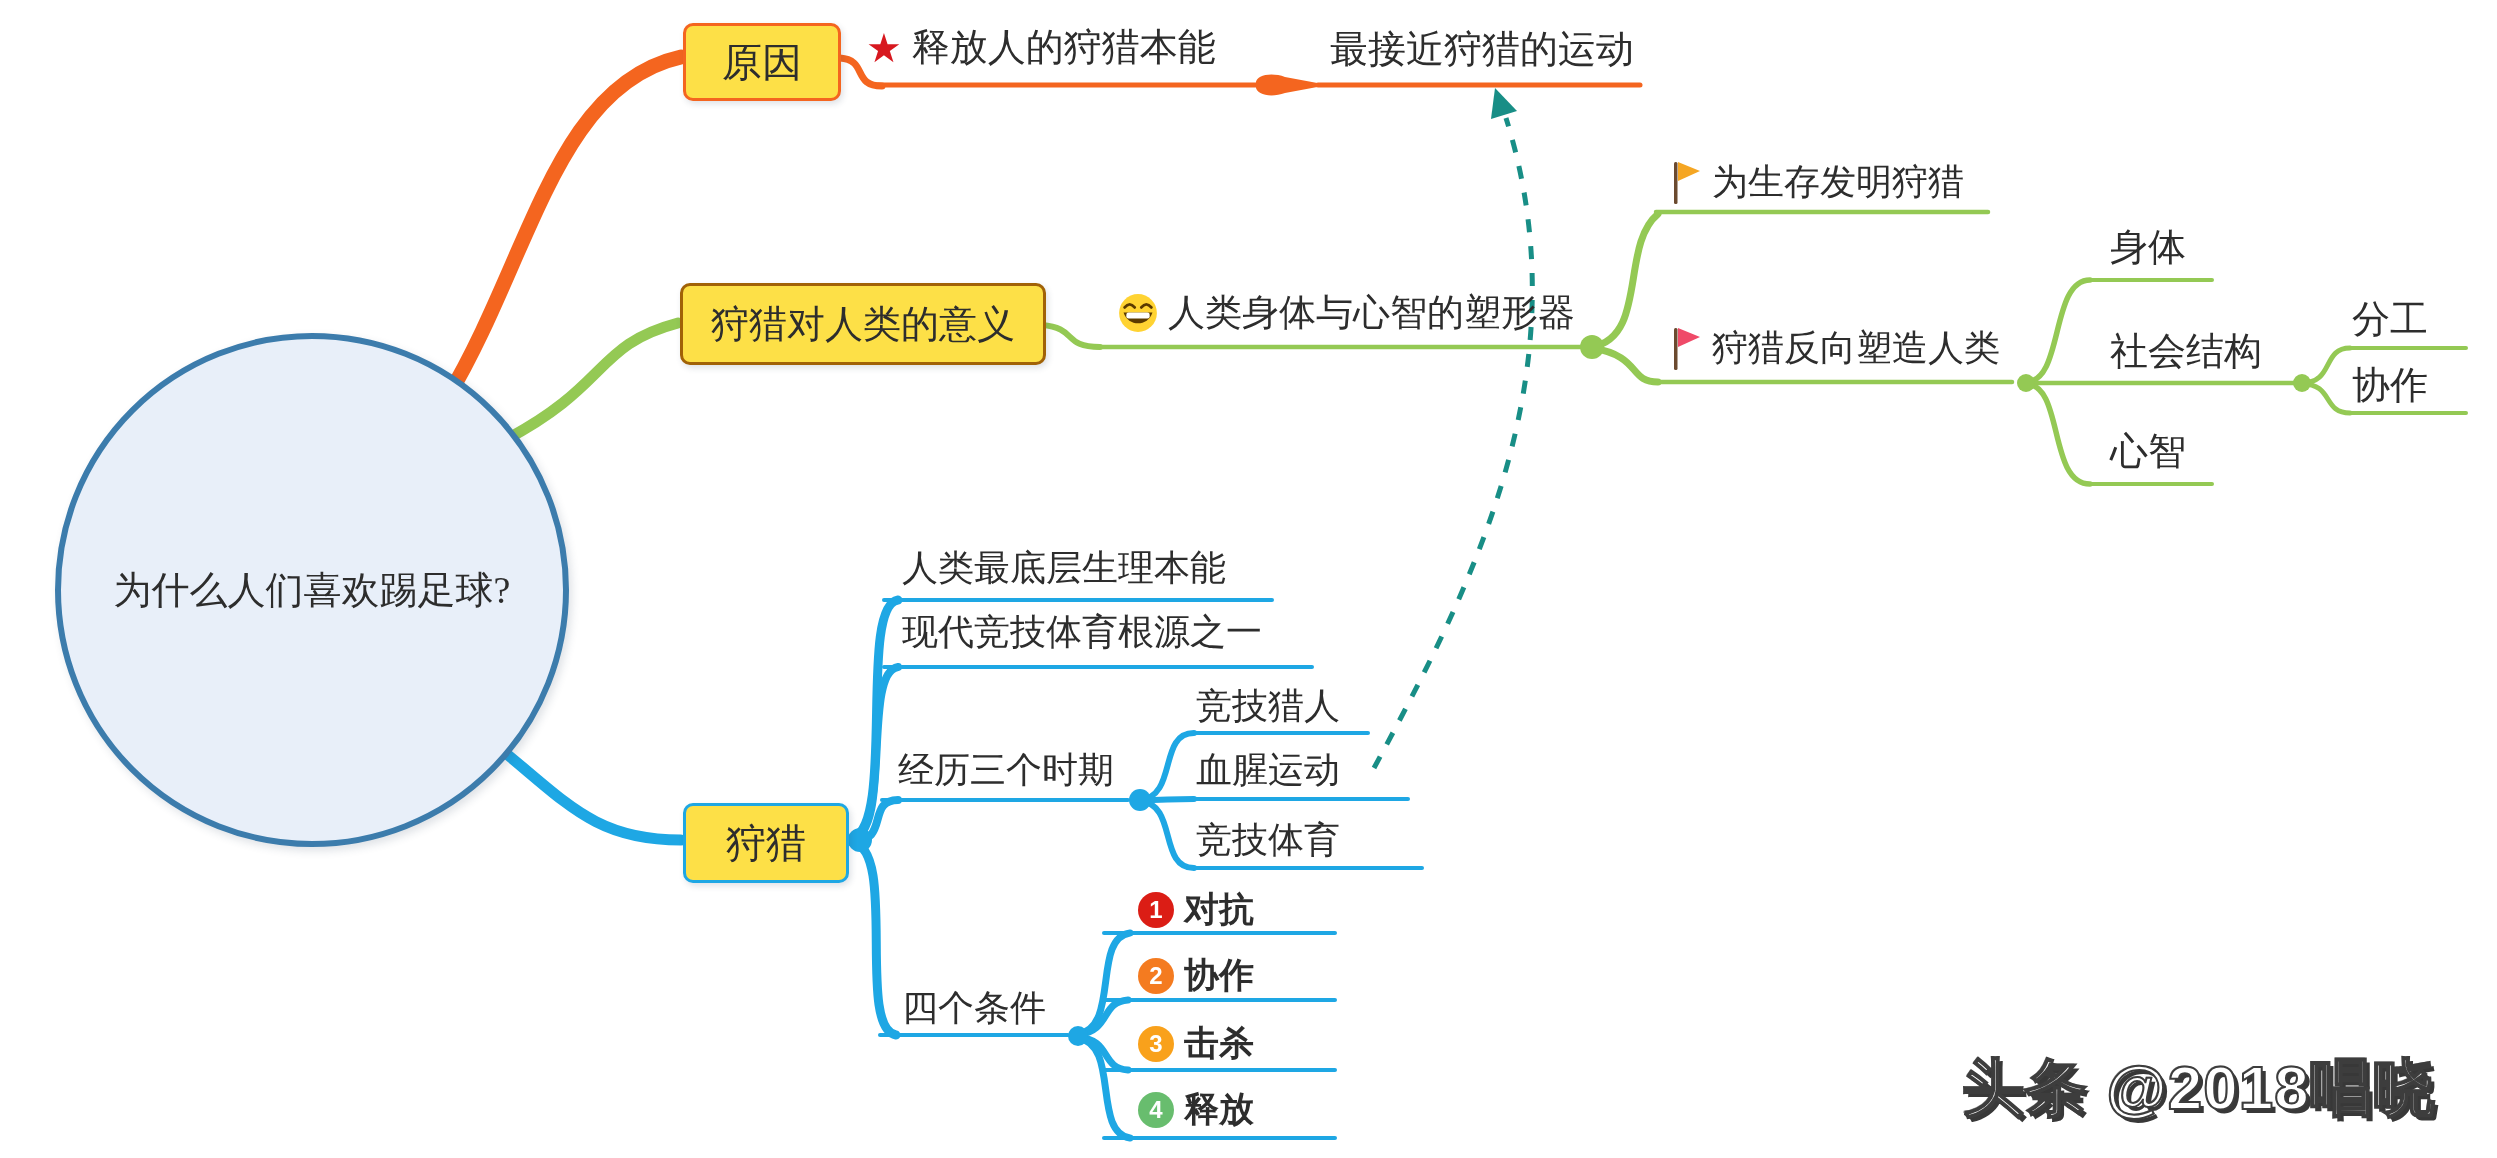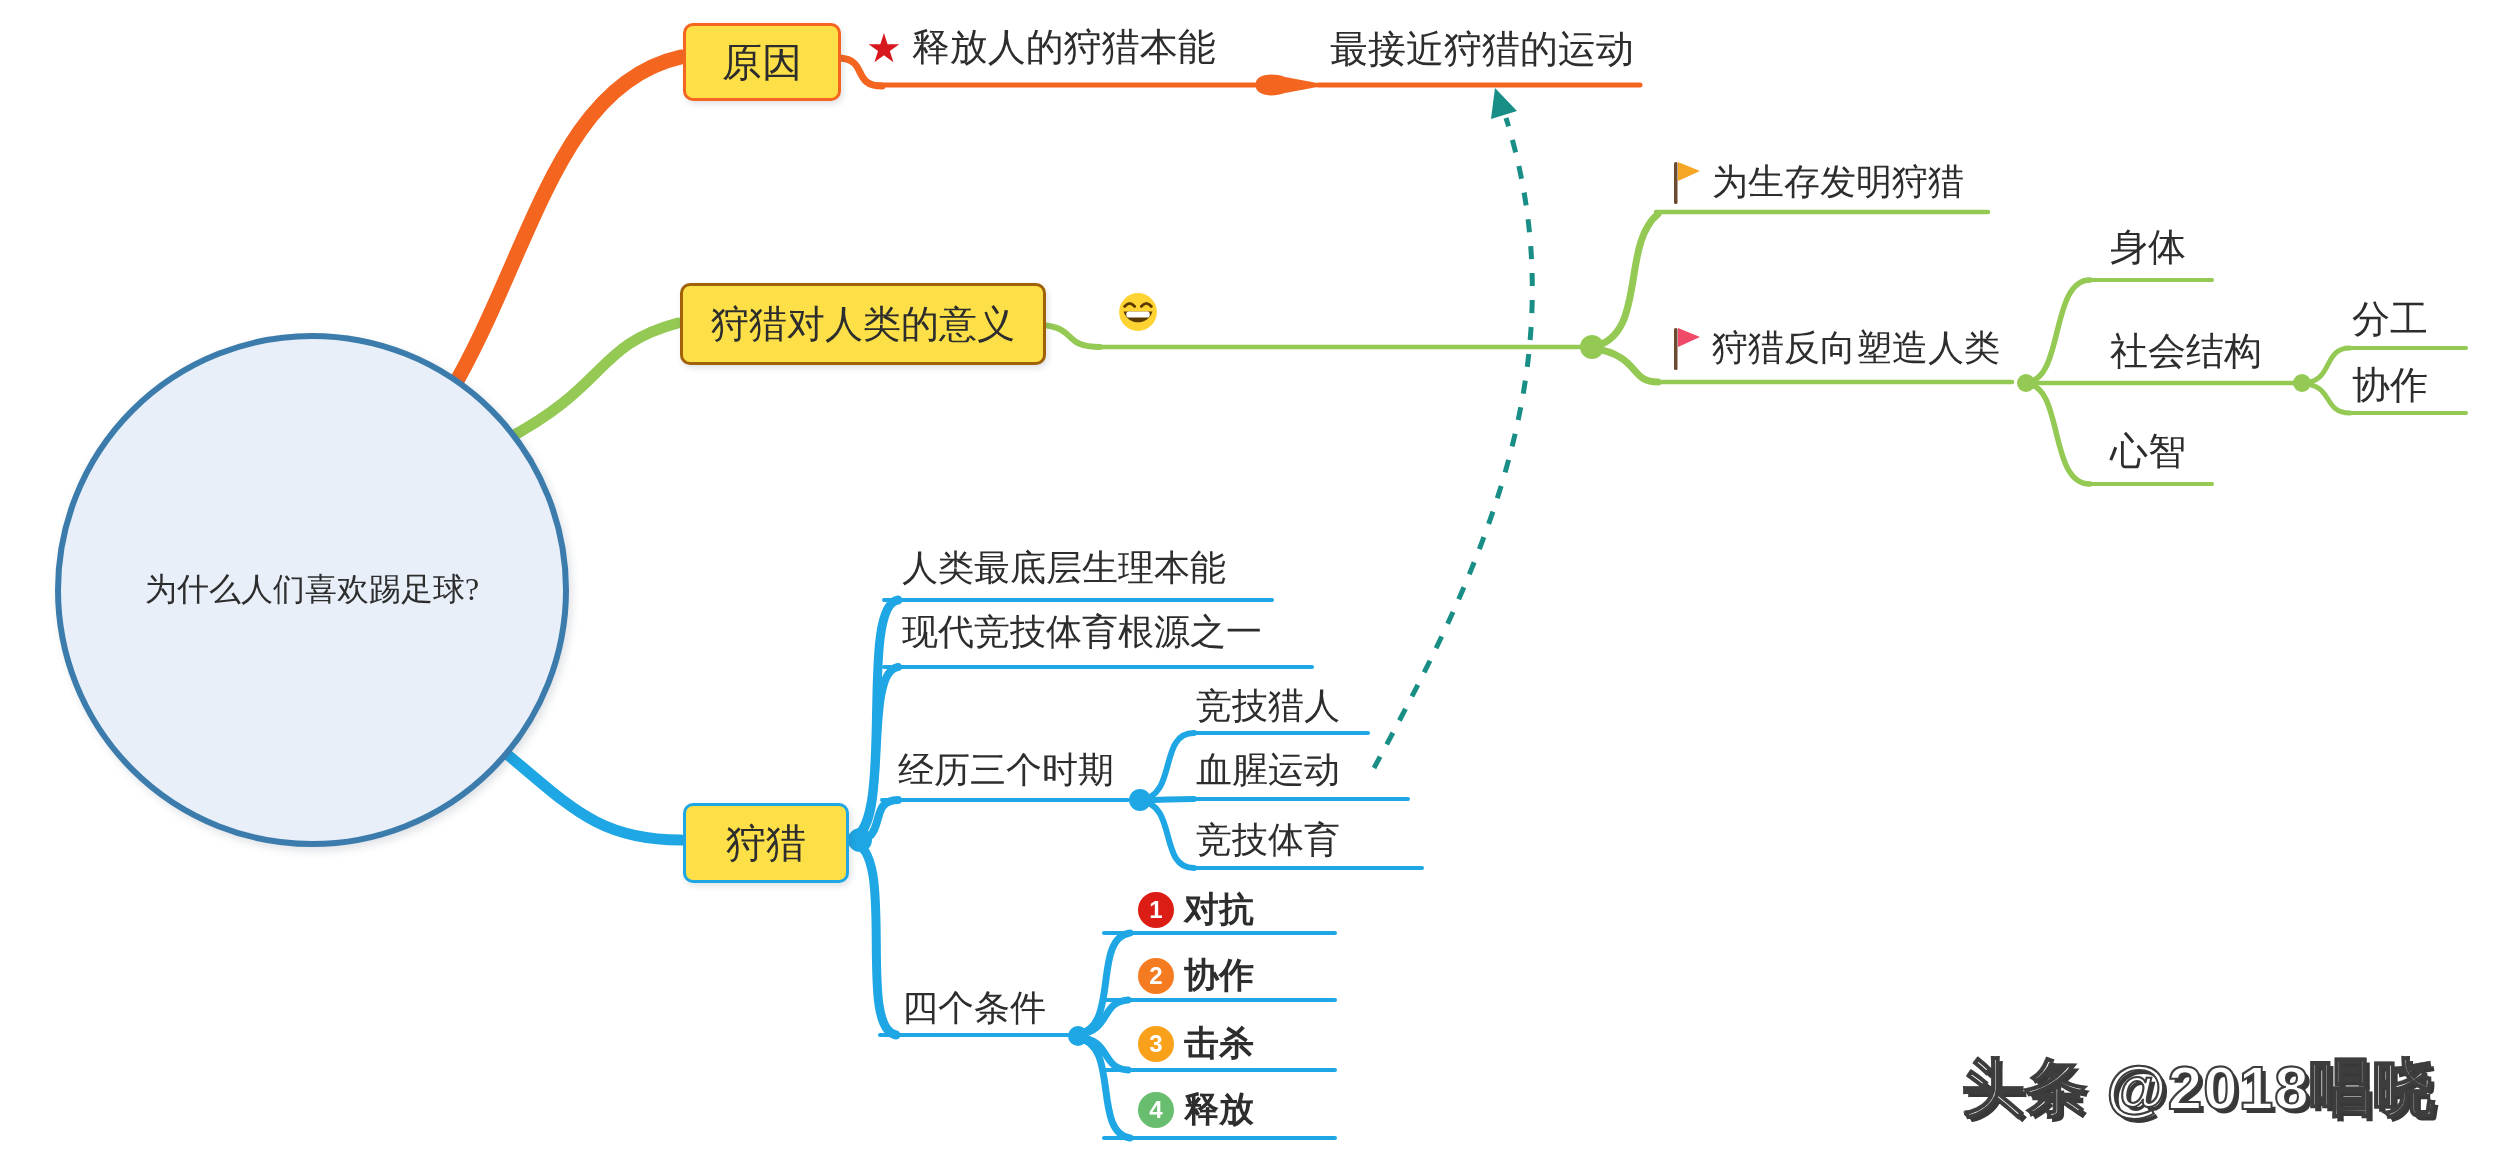--- a/index.html
+++ b/index.html
@@ -13,21 +13,21 @@
   .topic-box{position:absolute;display:flex;align-items:center;justify-content:center;
              background:#fde047;border-radius:10px;box-shadow:2px 3px 6px rgba(40,60,90,.15);}
   .box-orange{border:3px solid #f4651f;}
   .box-green{border:3px solid #a16207;}
   .box-blue{border:3px solid #1ea7e4;}
   .topic-text{font-size:40px;}
   #central-circle{position:absolute;left:55px;top:333px;width:514px;height:514px;border-radius:50%;
                   background:#e8eff9;border:6px solid #3c7cac;box-sizing:border-box;
                   display:flex;align-items:center;justify-content:center;
                   box-shadow:3px 4px 8px rgba(40,60,90,.15);}
-  #central-title{font-size:32px;text-align:center;}
+  #central-title{font-size:38px;text-align:center;}
   .star{color:#d7181f;font-family:"DejaVu Sans",sans-serif;font-size:40px;line-height:1;}
   .badge{width:36px;height:36px;border-radius:50%;color:#ffffff;flex:0 0 auto;
          font:bold 24px "Liberation Sans","DejaVu Sans",sans-serif;
          display:flex;align-items:center;justify-content:center;}
   .b1{background:#db1d15;} .b2{background:#f47b20;} .b3{background:#f9a11b;} .b4{background:#68bd6e;}
   .cond-text{font-size:35px;font-weight:bold;}
   #watermark{position:absolute;left:1962px;top:1046px;white-space:nowrap;
              font-family:"Liberation Sans","DejaVu Sans",sans-serif;font-weight:bold;font-size:62px;
              color:#ffffff;-webkit-text-stroke:2px #3d3d3d;
              text-shadow:4px 4px 0 #383838, -1px -1px 0 #9a9a9a;letter-spacing:1px;}
@@ -137,20 +137,21 @@
   <div class="lbl row f37" style="left:1118px;top:292px;">
     <svg class="icon-svg" width="40" height="40" viewBox="0 0 36 36">
       <circle cx="18" cy="18" r="17" fill="#ffd332"></circle>
       <g fill="none" stroke-linecap="round" stroke-width="2.6" stroke="#5b3a00">
         <path d="M6,13 Q10.5,7.5 15,13"></path>
         <path d="M21,13 Q25.5,7.5 30,13"></path>
       </g>
       <path d="M5,17.5 C9,30.5 27,30.5 31,17.5 Z" fill="#5b3a00"></path>
       <rect x="7.5" y="17.5" width="21" height="5.5" rx="2" fill="#ffffff"></rect>
     </svg>
+    <span>人类身体与心智的塑形器</span>
   </div>
 
   <div class="lbl row" style="left:1672px;top:160px;">
     <svg class="icon-svg" width="30" height="46" viewBox="0 0 30 46">
       <rect x="2" y="2" width="3.5" height="42" rx="1.5" fill="#6b4a2f"></rect>
       <path d="M6,2 L28,11 L6,21 Z" fill="#f5a623"></path>
     </svg>
     <span>为生存发明狩猎</span>
   </div>
 

